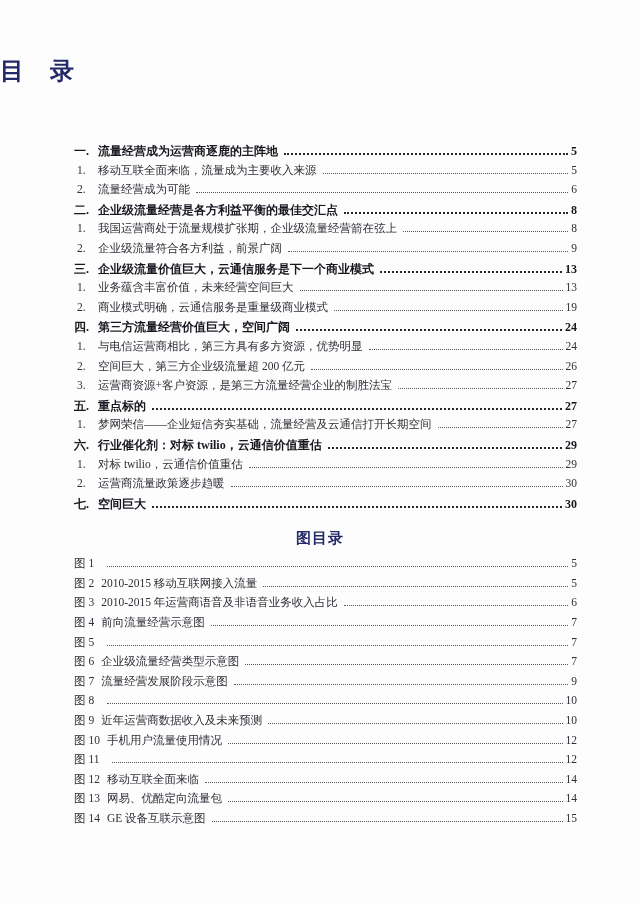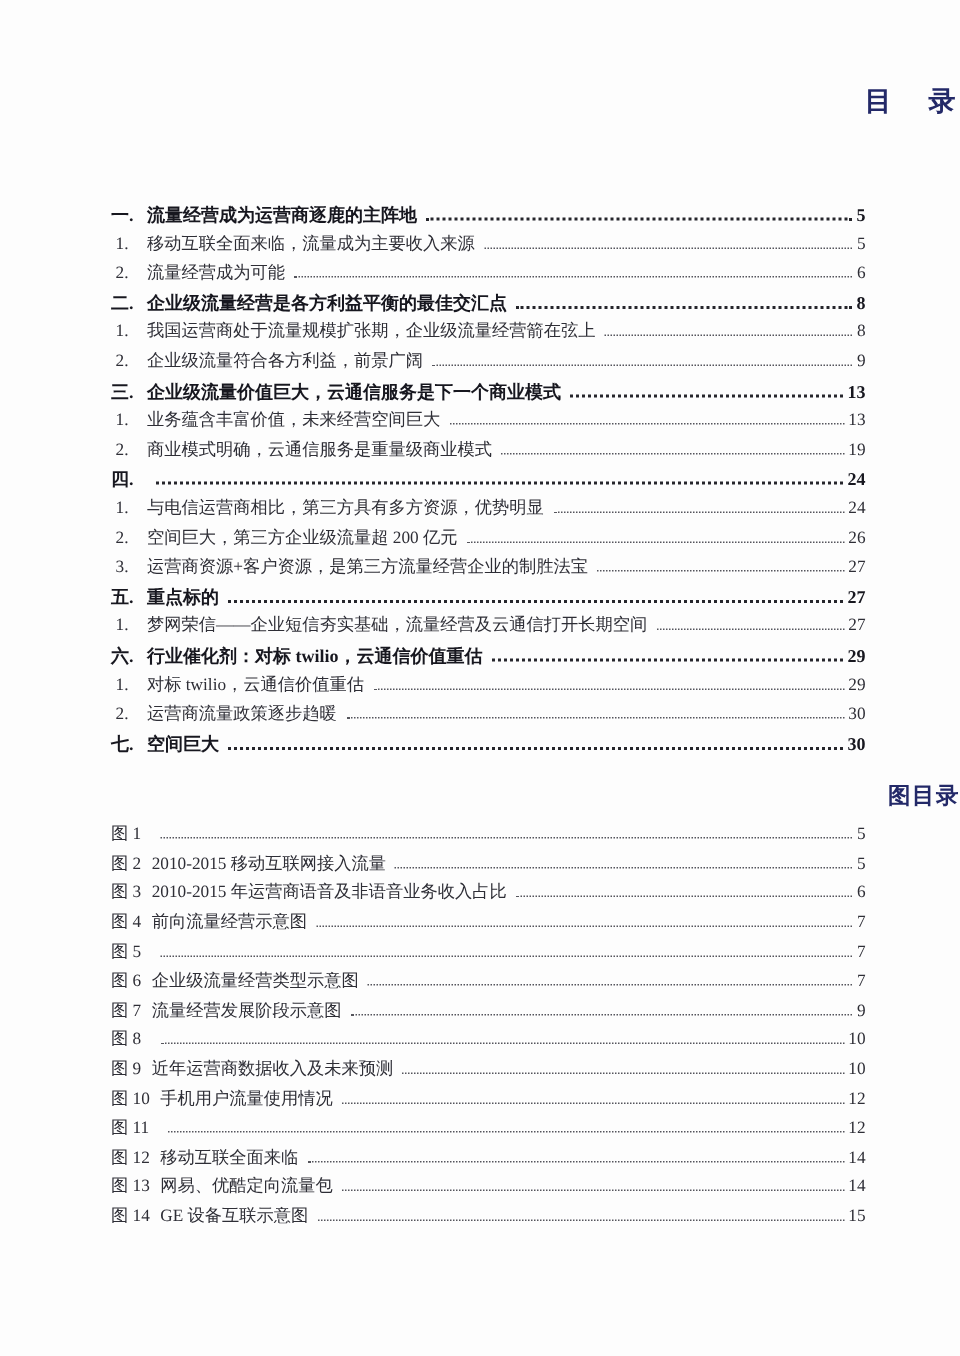--- a/index.html
+++ b/index.html
@@ -2,22 +2,22 @@
 <html><head>
 <meta charset="utf-8">
 <style>
   html,body{margin:0;padding:0;background:#ffffff;}
   .page{
     width:640px;height:904px;background:#fdfdfd;
     font-family:"Liberation Serif","DejaVu Serif",serif;
     color:#2a2a32;box-sizing:border-box;overflow:hidden;
   }
   .toc-title{
-    margin:0;padding-top:55px;text-align:right;
-    font-size:18px;font-weight:bold;color:#232968;
+    margin:0;padding-top:55px;text-align:left;
+    font-size:24px;font-weight:bold;color:#232968;
     letter-spacing:3px;word-spacing:14px;
   }
   .toc-list{margin-top:56px;padding:0 63px 0 74px;}
   .fig-list{margin-top:5px;padding:0 63px 0 74px;}
   .row{
     display:flex;align-items:baseline;height:19.6px;
     font-size:11.5px;white-space:nowrap;
   }
   .row.chapter{font-weight:bold;color:#17171f;font-size:12px;}
   .row.sub{color:#2e2e36;}
@@ -25,21 +25,21 @@
   .sub .lbl{padding-left:3px;box-sizing:border-box;}
   .ttl{flex:none;}
   .leader{
     flex:1 1 auto;min-width:12px;
     border-bottom:1.5px dotted #55555c;
     margin:0 3px 3.5px 6px;
   }
   .chapter .leader{border-bottom:2px dotted #26262c;margin-bottom:3px;}
   .pg{flex:none;text-align:right;}
   .fig-title{
-    margin:14px 0 8px;text-align:right;
+    margin:14px 0 8px;text-align:center;
     font-size:15px;font-weight:bold;color:#232968;letter-spacing:1px;
   }
   .row.fig{color:#2e2e36;}
   .flbl{flex:none;margin-right:7px;}
 </style>
 </head>
 <body>
 
 <div class="page">
 
@@ -95,20 +95,21 @@
         <span class="pg">13</span>
       </div>
     <div class="row sub">
         <span class="lbl">2.</span>
         <span class="ttl">商业模式明确，云通信服务是重量级商业模式</span>
         <span class="leader"></span>
         <span class="pg">19</span>
       </div>
     <div class="row chapter">
         <span class="lbl">四.</span>
+        <span class="ttl">第三方流量经营价值巨大，空间广阔</span>
         <span class="leader"></span>
         <span class="pg">24</span>
       </div>
     <div class="row sub">
         <span class="lbl">1.</span>
         <span class="ttl">与电信运营商相比，第三方具有多方资源，优势明显</span>
         <span class="leader"></span>
         <span class="pg">24</span>
       </div>
     <div class="row sub">

